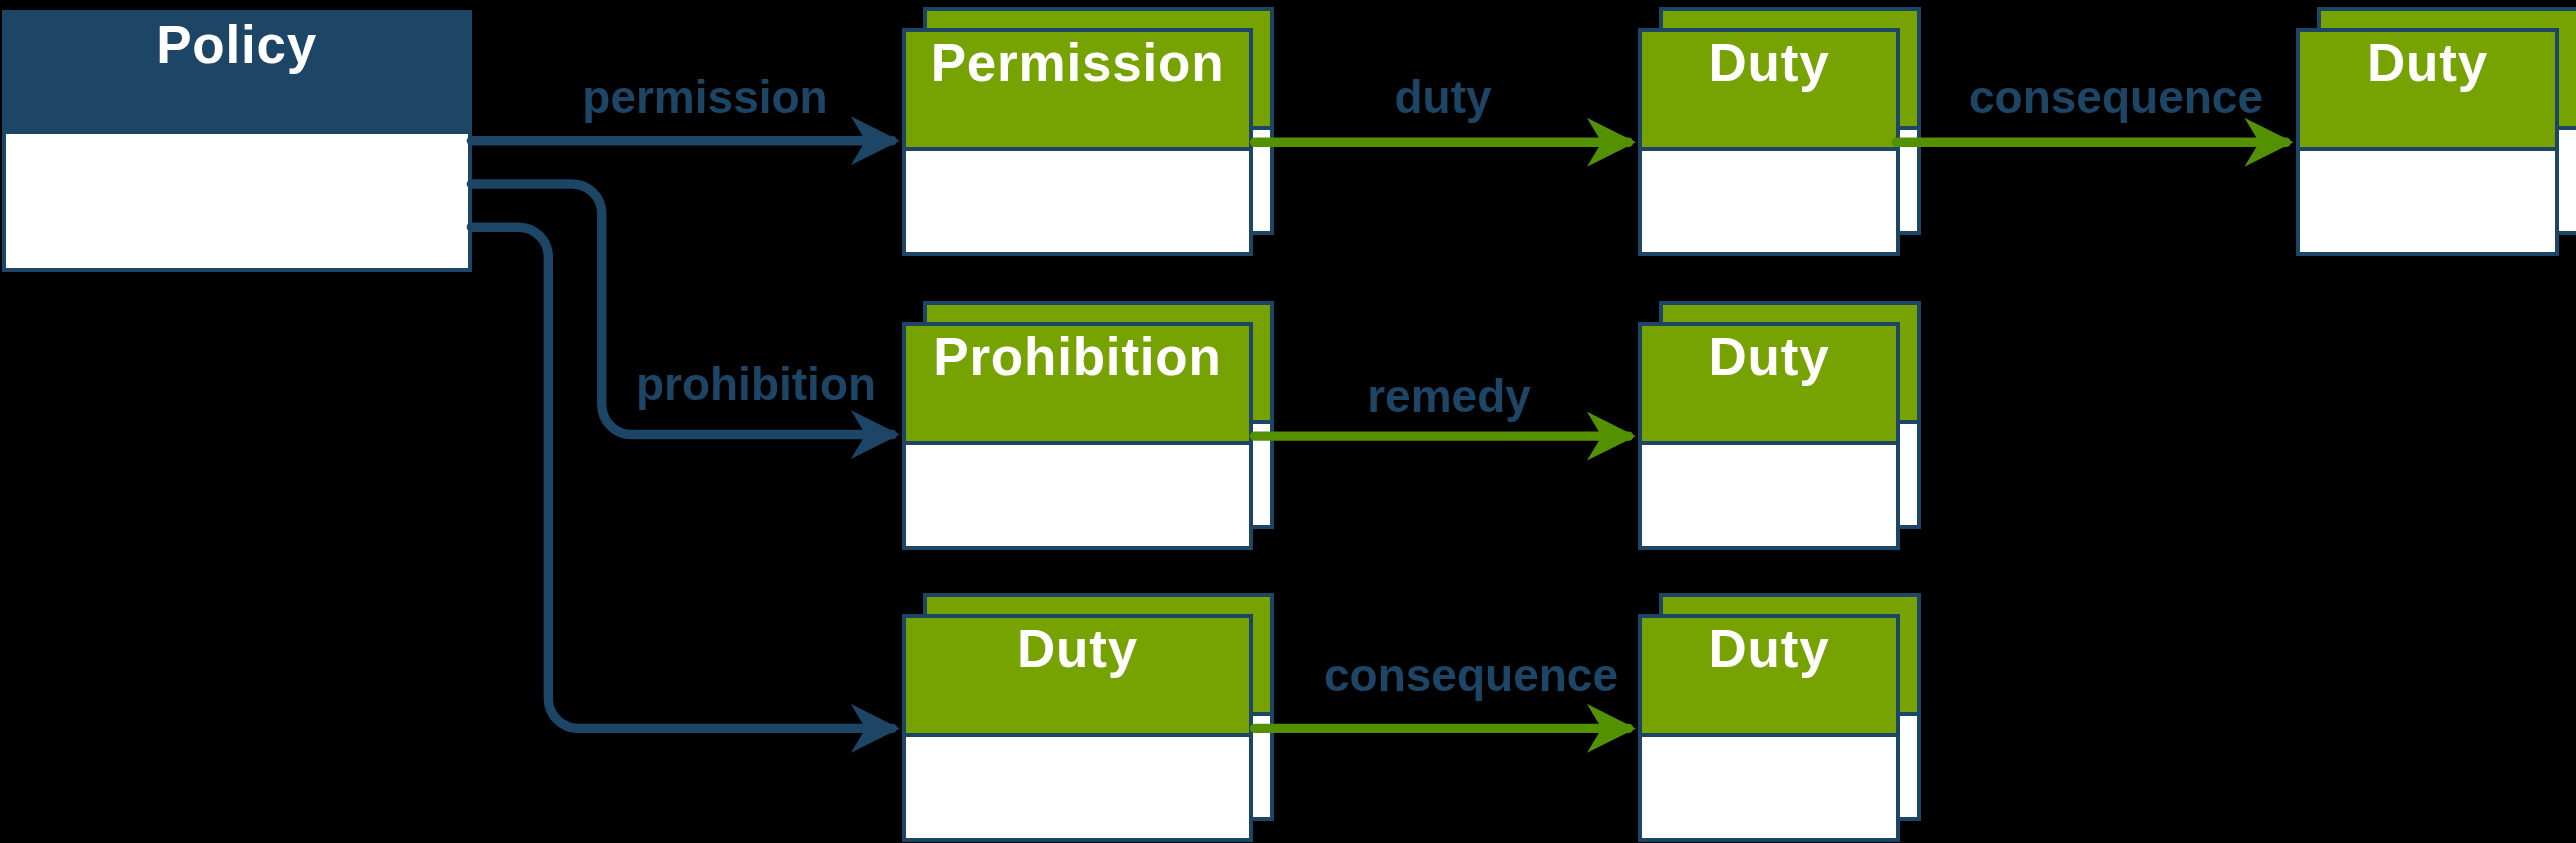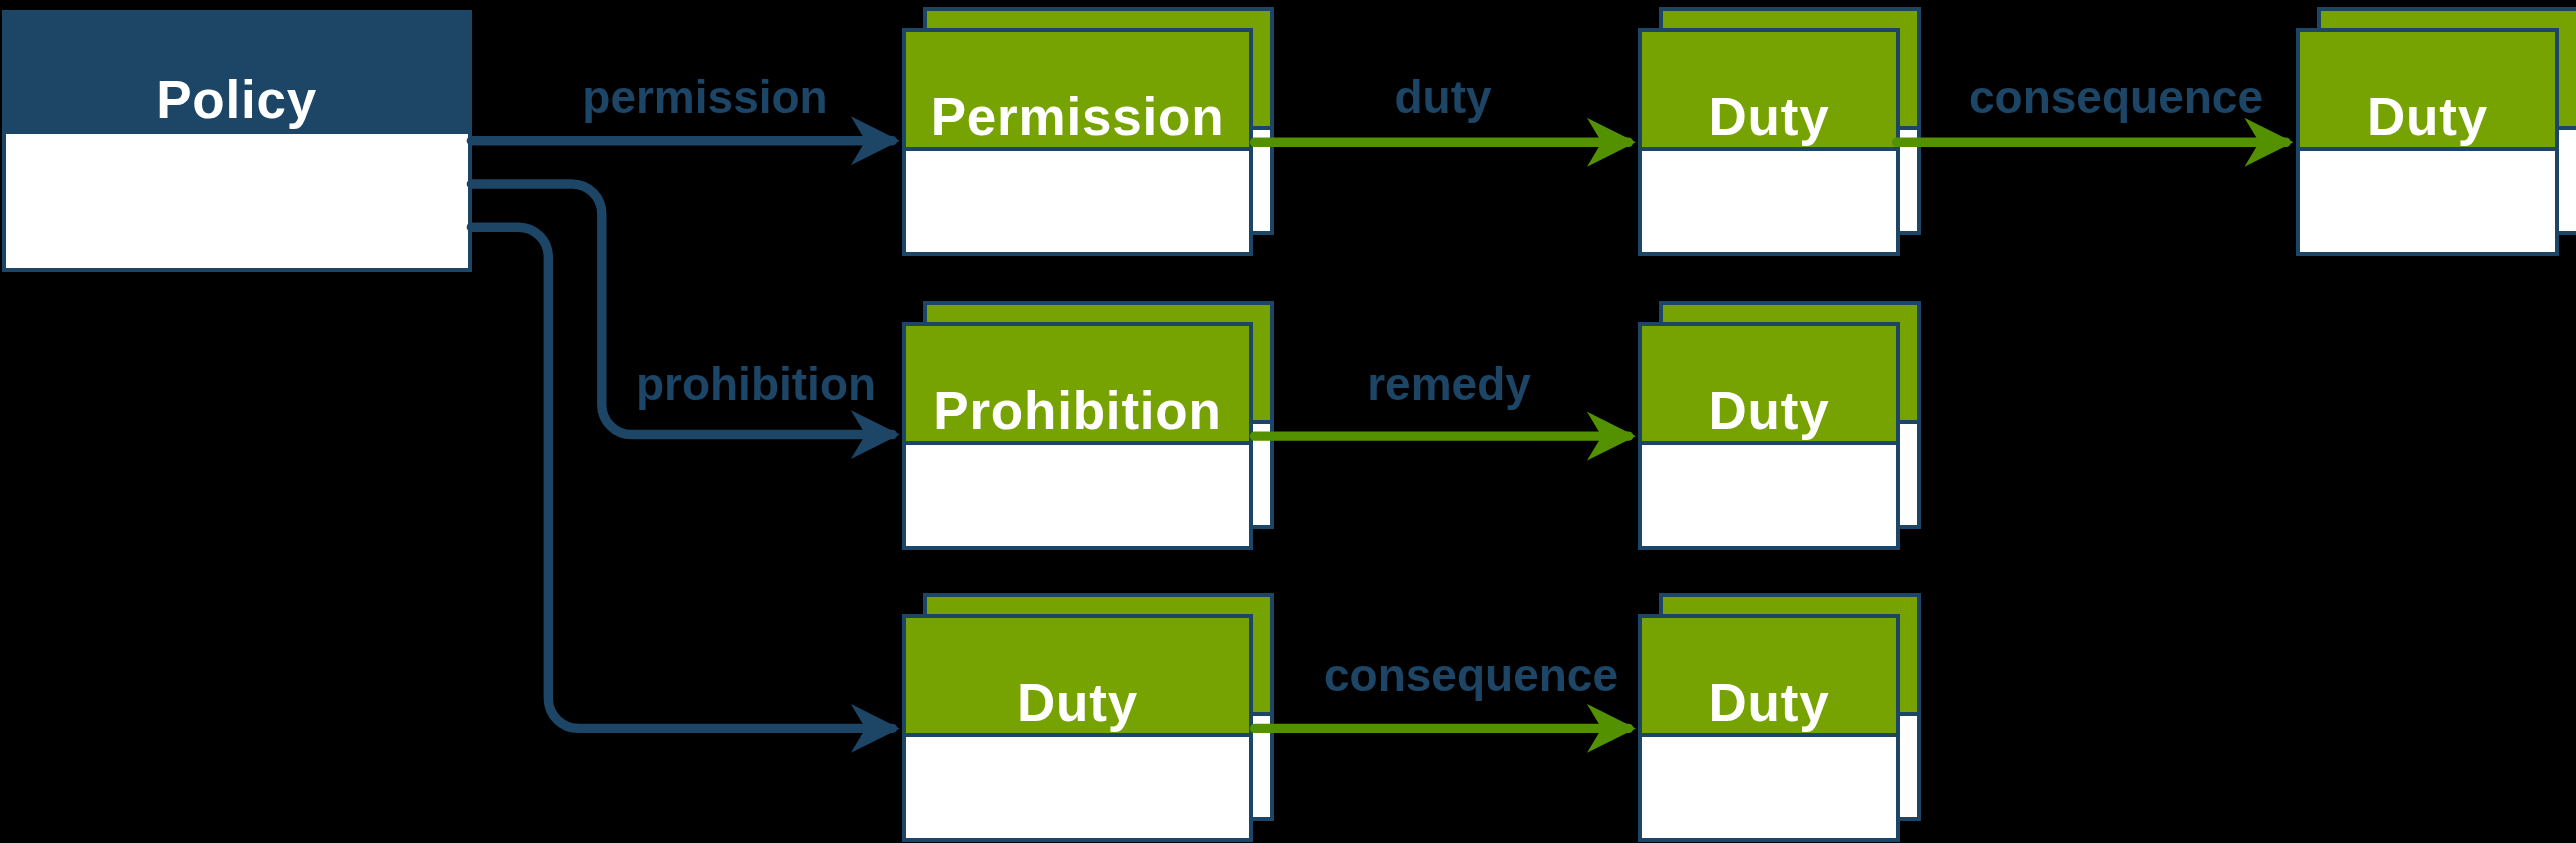--- a/index.html
+++ b/index.html
@@ -19,21 +19,21 @@
   .card{
     position:absolute;
     background:#ffffff;
     border:4.7px solid var(--navy);
     box-sizing:border-box;
   }
   .card .hdr{
     height:115px;
     background:var(--green-box);
     border-bottom:4.7px solid var(--navy);
-    display:flex;align-items:flex-end;justify-content:center;
+    display:flex;align-items:flex-start;justify-content:center;
     color:#ffffff;
     font-weight:bold;
     font-size:53px;
     letter-spacing:0.8px;
   }
   .card.policy .hdr{
     height:116px;
     background:var(--navy);
   }
   .card .body{height:auto;}
@@ -152,17 +152,17 @@
     <path class="green" d="M1597,181 L2073,181" marker-end="url(#mGreen)"></path>
     <path class="green" d="M2414,181 L2910,181" marker-end="url(#mGreen)"></path>
     <path class="green" d="M1597,555 L2073,555" marker-end="url(#mGreen)"></path>
     <path class="green" d="M1597,927 L2073,927" marker-end="url(#mGreen)"></path>
   </svg>
 
   <div class="elabel" style="left:705px;top:97px">permission</div>
   <div class="elabel" style="left:1443px;top:97px">duty</div>
   <div class="elabel" style="left:2116px;top:97px">consequence</div>
   <div class="elabel" style="left:756px;top:384px">prohibition</div>
-  <div class="elabel" style="left:1449px;top:384px">remedy</div>
+  <div class="elabel" style="left:1449px;top:396px">remedy</div>
   <div class="elabel" style="left:1471px;top:675px">consequence</div>
 
 </div>
 
 
 </body></html>

